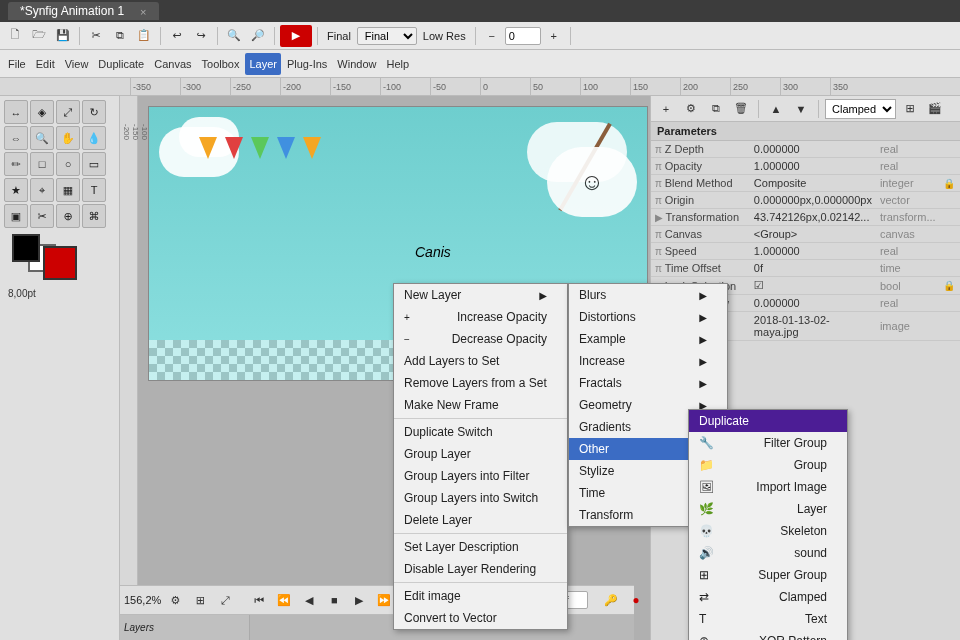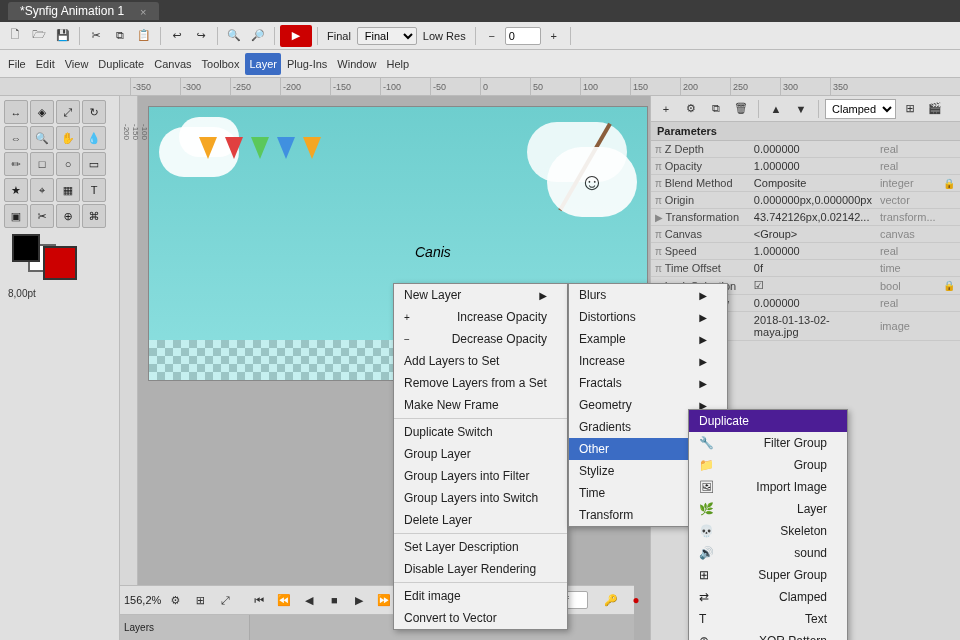--- a/index.html
+++ b/index.html
@@ -248,21 +248,21 @@
         <div class="toolbar-sep"></div>
         <button class="toolbar-btn">🔁</button>
         <input class="toolbar-input" value="0f" style="width: 40px;">
         <span style="font-size:11px;margin:0 4px;">Delete</span>
         <input class="toolbar-input" value="120f" style="width: 45px;">
         <div class="toolbar-sep"></div>
         <button class="toolbar-btn">🔑</button>
         <button class="toolbar-btn" style="color:#c00;">⏺</button>
       </div>
       <div class="timeline-track">
-        <div style="position:absolute;left:0;top:0;bottom:0;width:130px;background:#c0c0c0;border-right:1px solid #aaa;display:flex;align-items:center;padding:0 4px;font-size:10px;">Layers</div>
+        <div style="position:absolute;left:0;top:0;bottom:0;width:130px;background:#c0c0c0;border-right:1px solid #aaa;display:flex;align-items:center;padding:0 4px;font-size:10px;font-style:italic;">Layers</div>
         <div style="position:absolute;left:130px;top:0;bottom:0;right:0;background:#b8b8b8;"></div>
       </div>
     </div>
   </div>
 
   <div id="right-panel">
     <div class="panel-toolbar">
       <button class="toolbar-btn">+</button>
       <button class="toolbar-btn">⚙</button>
       <button class="toolbar-btn">⧉</button>

